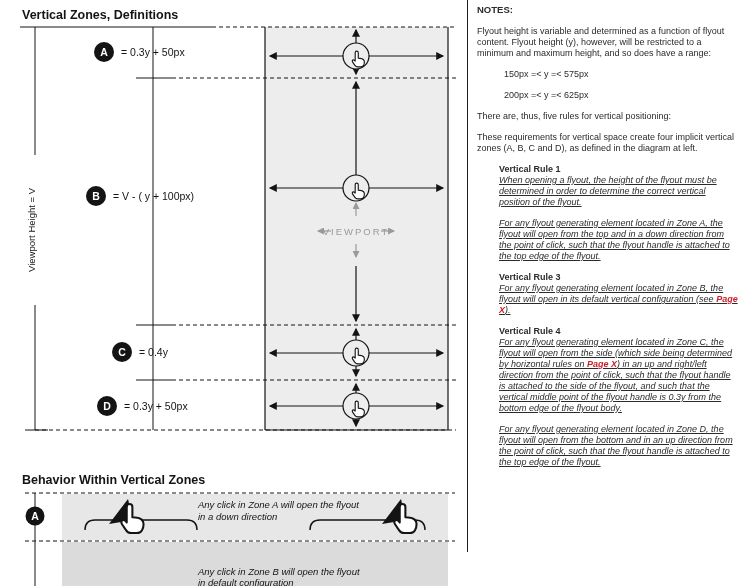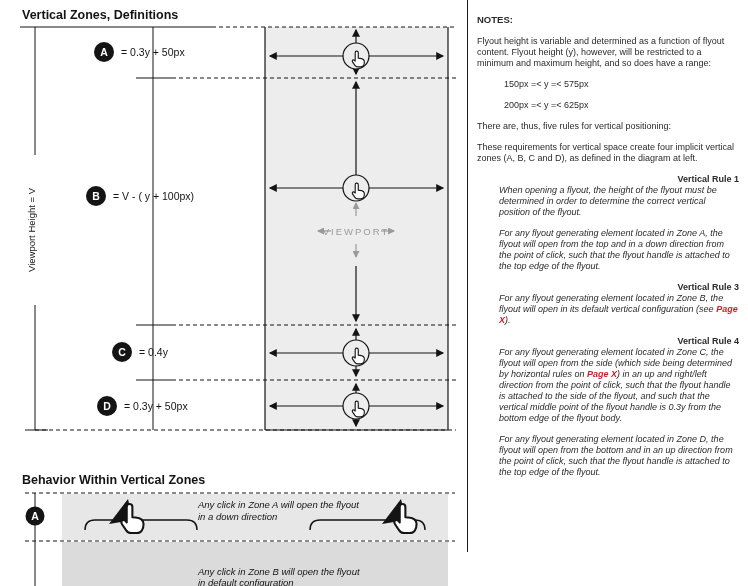--- a/index.html
+++ b/index.html
@@ -3,28 +3,28 @@
 <meta charset="utf-8">
 <style>
   html,body{margin:0;padding:0;background:#fff;}
   body{
     width:748px;height:586px;position:relative;overflow:hidden;
     font-family:"Liberation Sans",sans-serif;color:#1c1c1c;
   }
   svg text{font-family:"Liberation Sans",sans-serif;}
   .diagram-svg{position:absolute;left:0;top:0;}
   .col-divider{position:absolute;left:467px;top:0;width:1px;height:552px;background:#1c1c1c;}
-  .notes{position:absolute;left:477px;top:14px;width:262px;font-size:9px;line-height:11px;color:#2b2b2b;}
+  .notes{position:absolute;left:477px;top:4px;width:262px;font-size:9px;line-height:11px;color:#2b2b2b;}
   .notes-heading{font-weight:bold;font-size:9.5px;margin:0 0 11px 0;}
   .notes p.para{margin:0 0 10px 0;}
   .notes .range{margin:0 0 10px 27px;}
   .rules{margin-left:22px;}
   .rule{margin-bottom:10px;}
-  .rule-title{font-weight:bold;margin:0;text-align:right;}
-  .rule-body{font-style:italic;margin:0;}
+  .rule-title{font-weight:bold;margin:0;}
+  .rule-body{font-style:italic;margin:0;text-decoration:underline;}
   .page-link{color:#cc2027;font-weight:bold;font-style:italic;cursor:pointer;}
 </style>
 </head>
 <body>
 
 <svg class="diagram-svg" width="466" height="586" viewBox="0 0 466 586">
   <defs>
     <marker id="ab" viewBox="0 0 10 10" refX="8.5" refY="5" markerWidth="9" markerHeight="8" orient="auto-start-reverse" markerUnits="userSpaceOnUse">
       <path d="M0 0 L10 5 L0 10 Z" fill="#141414"></path>
     </marker>

